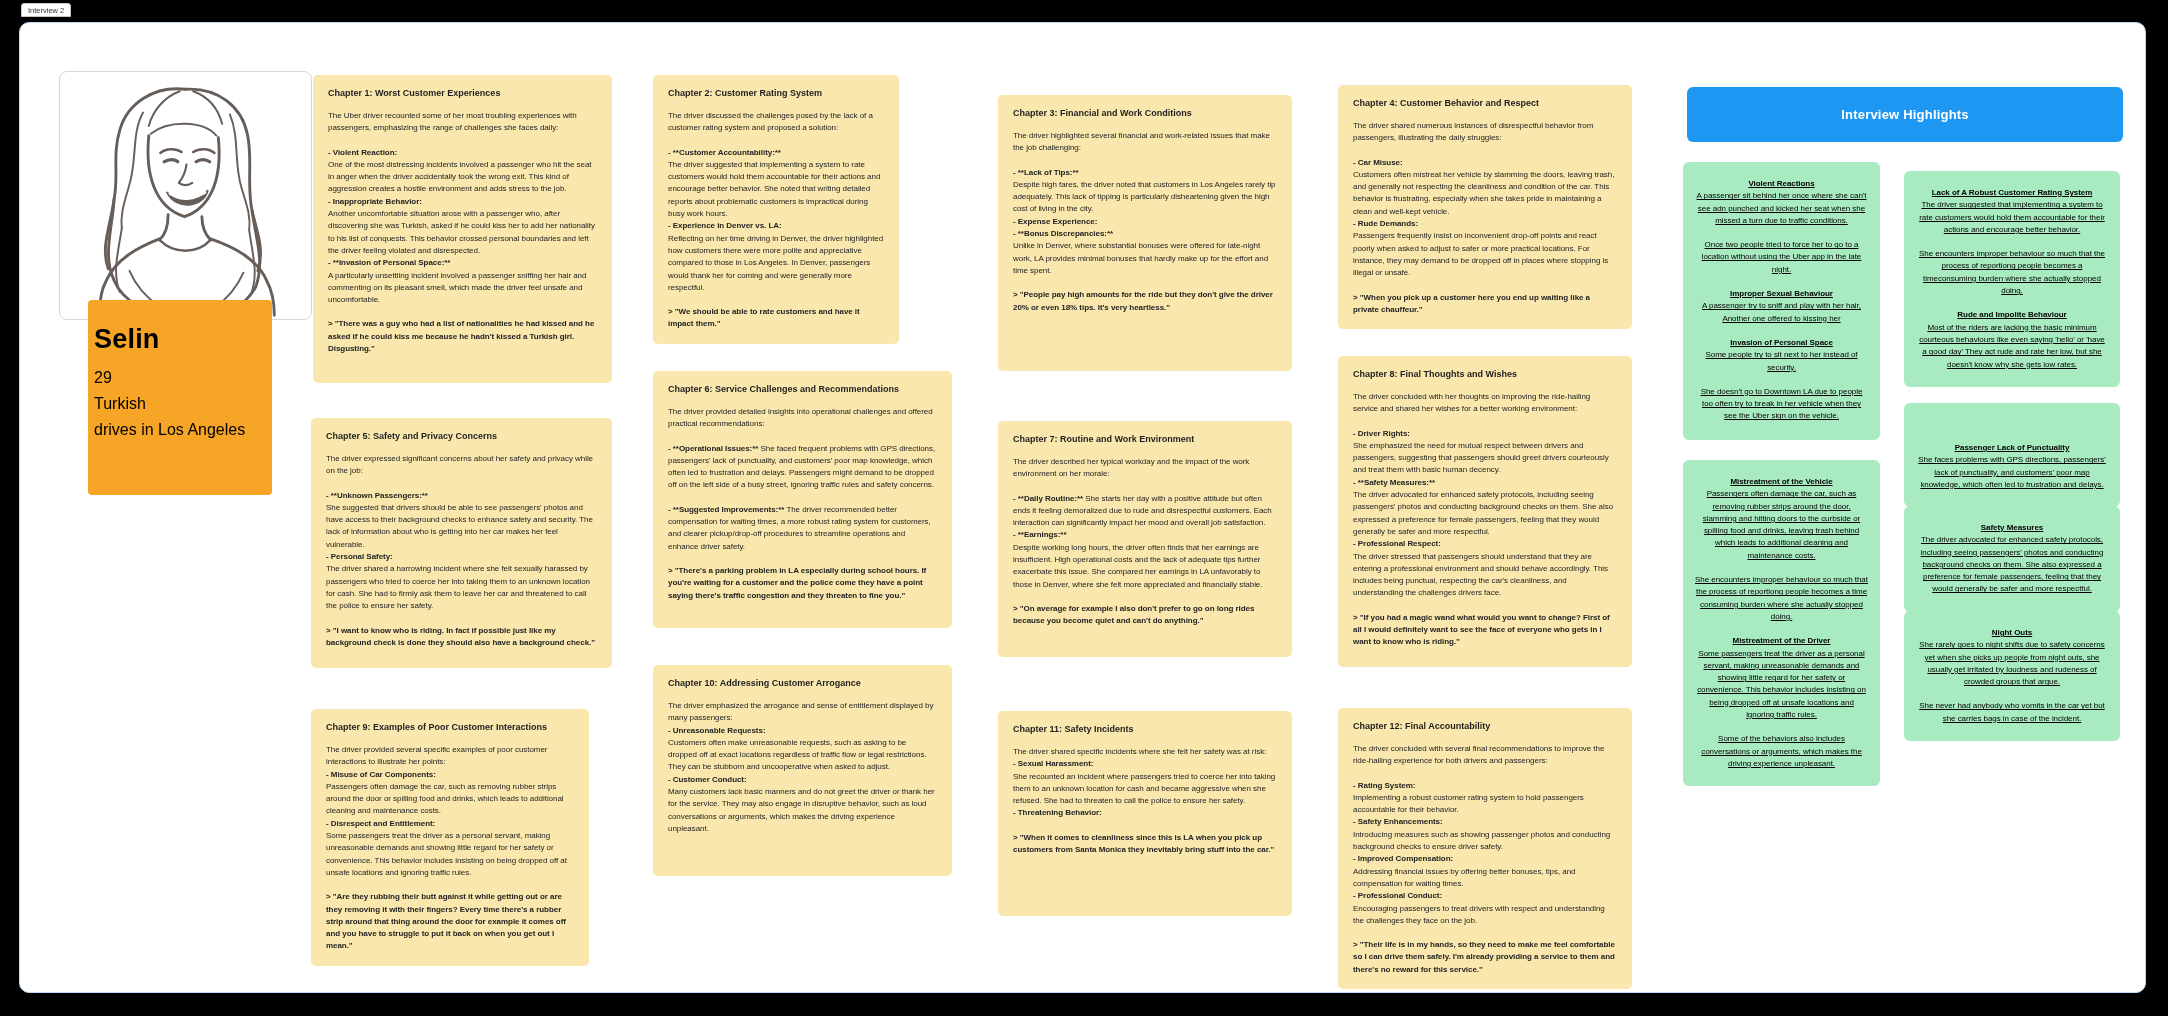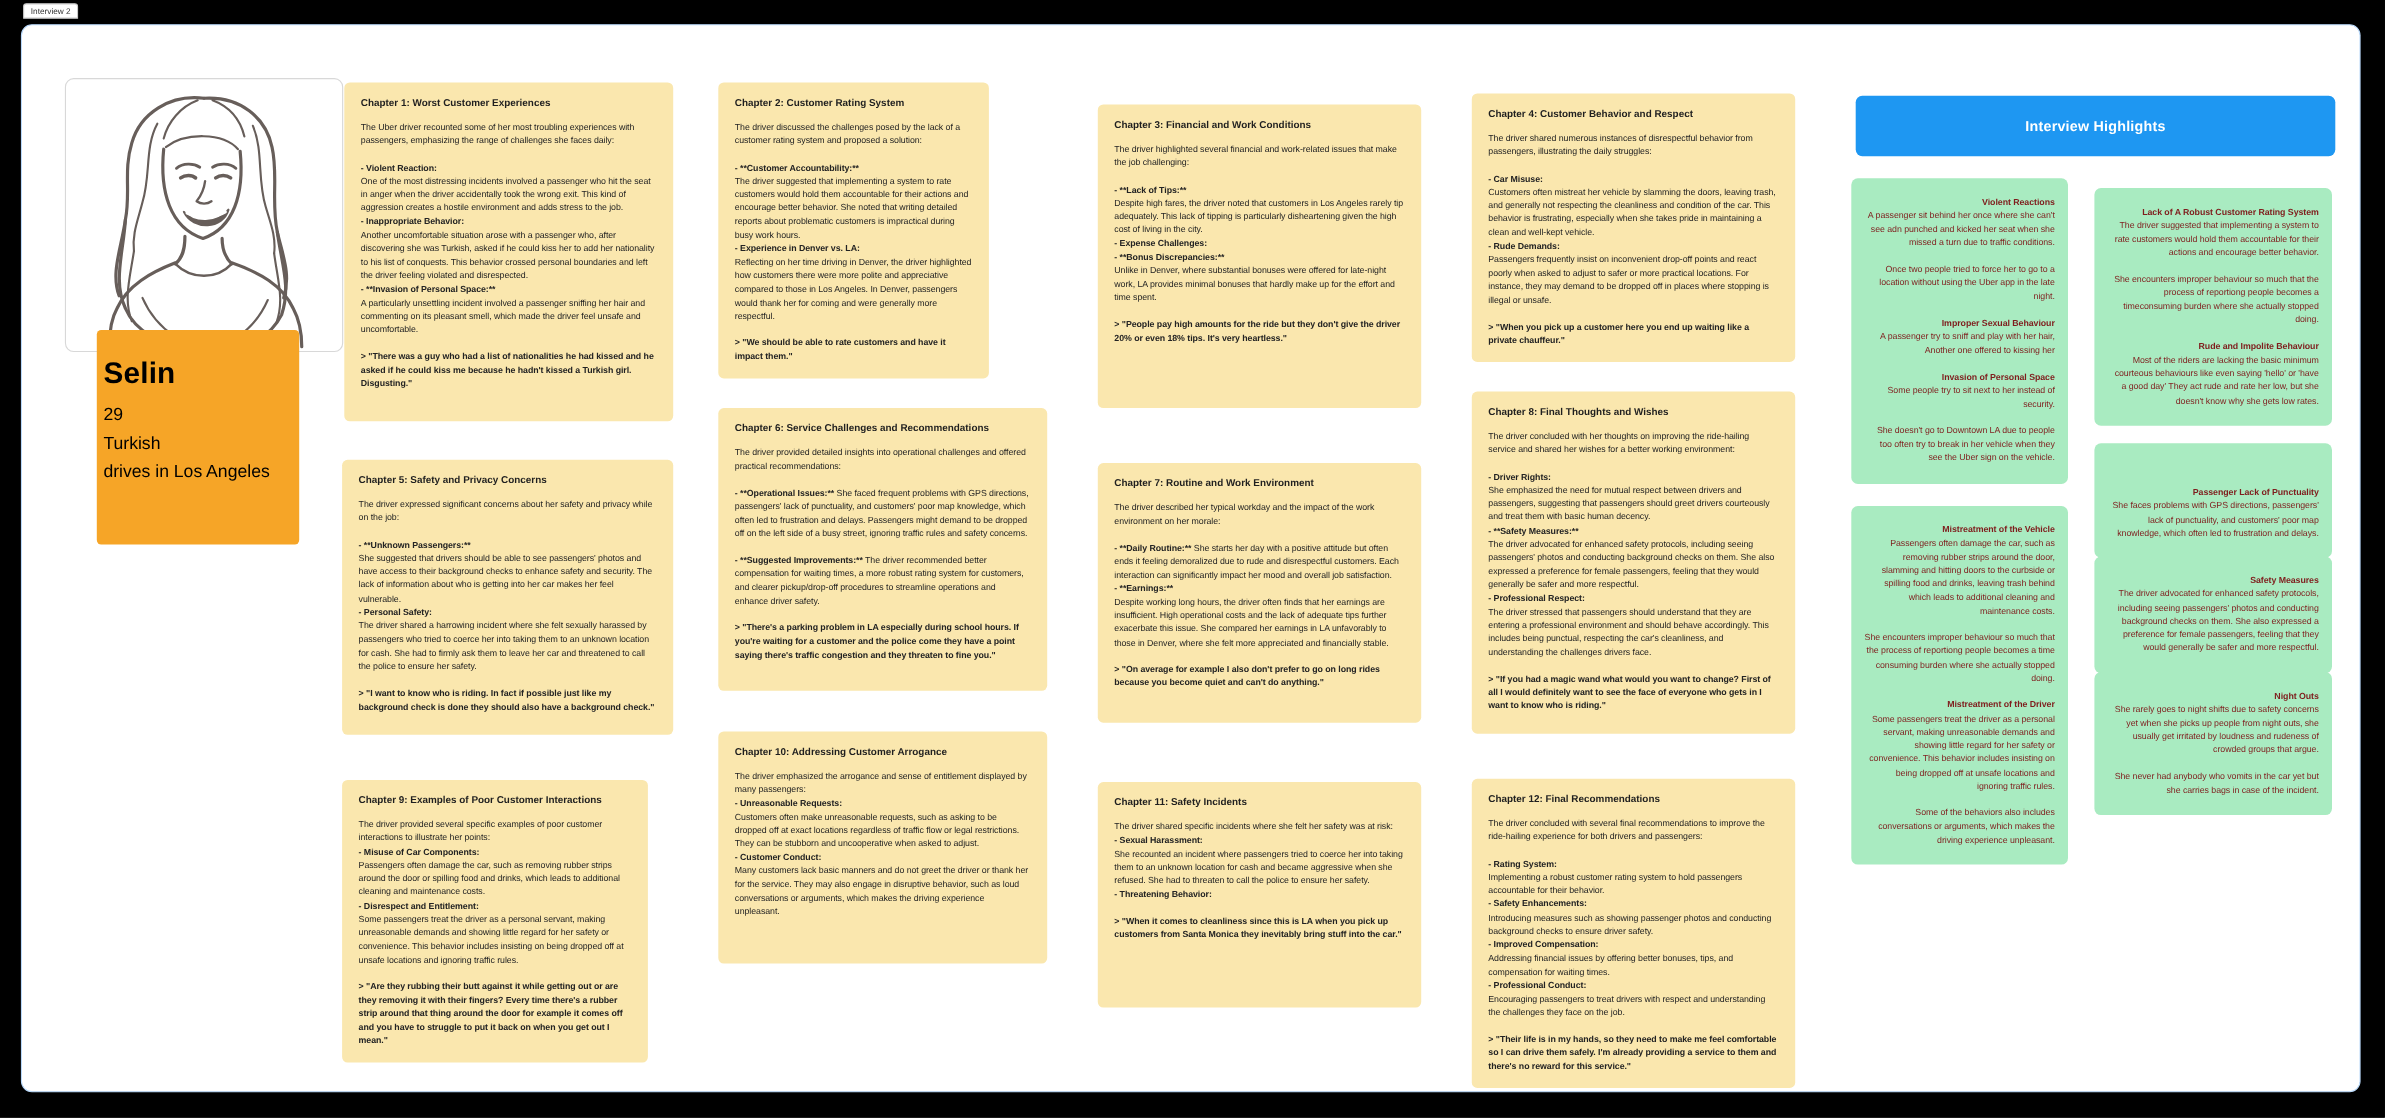--- a/index.html
+++ b/index.html
@@ -41,22 +41,22 @@
   .chapter-card[data-idx="8"]  { left:291px;  top:686px; width:278px; min-height:233px; }
   .chapter-card[data-idx="9"]  { left:633px;  top:642px; width:299px; min-height:211px; }
   .chapter-card[data-idx="10"] { left:978px;  top:688px; width:294px; min-height:205px; }
   .chapter-card[data-idx="11"] { left:1318px; top:685px; width:294px; min-height:270px; }
 
   
   #hl-header { position:absolute; left:1667px; top:64px; width:436px; height:55px;
     background:var(--c-blue,#1E97F2); border-radius:6px; display:flex; align-items:center; justify-content:center; }
   #hl-header span { color:#fff; font-size:13px; font-weight:700; letter-spacing:.2px; }
 
-  .hl-card { position:absolute; border-radius:6px; padding:16px 12px; color:#7f1d1d;
-    background:var(--c-green,#A9EBC1); text-align:right; }
+  .hl-card { position:absolute; border-radius:6px; padding:16px 12px; color:#000000;
+    background:var(--c-green,#A9EBC1); text-align:center;text-decoration:underline; }
   .hl-card .line.gap { margin-top:12px; }
   .hl-card[data-idx="0"] { left:1663px; top:139px; width:197px; min-height:278px; }
   .hl-card[data-idx="1"] { left:1663px; top:437px; width:197px; min-height:308px; }
   .hl-card[data-idx="2"] { left:1884px; top:148px; width:216px; min-height:214px; }
   .hl-card[data-idx="3"] { left:1884px; top:380px; width:216px; min-height:88px; padding-top:39px; }
   .hl-card[data-idx="4"] { left:1884px; top:483px; width:216px; min-height:88px; }
   .hl-card[data-idx="5"] { left:1884px; top:588px; width:216px; min-height:110px; }
 </style>
 </head>
 <body>
@@ -136,21 +136,21 @@
           <p class="line">The driver suggested that implementing a system to rate customers would hold them accountable for their actions and encourage better behavior. She noted that writing detailed reports about problematic customers is impractical during busy work hours.</p>
           <p class="line bold">- Experience in Denver vs. LA:</p>
           <p class="line"> Reflecting on her time driving in Denver, the driver highlighted how customers there were more polite and appreciative compared to those in Los Angeles. In Denver, passengers would thank her for coming and were generally more respectful.</p>
           <p class="line bold gap">&gt; "We should be able to rate customers and have it impact them."</p>
         </article>
         <article class="card chapter-card" data-idx="2">
           <h3 class="card-title">Chapter 3: Financial and Work Conditions</h3>
           <p class="line">The driver highlighted several financial and work-related issues that make the job challenging:</p>
           <p class="line bold gap">- **Lack of Tips:**</p>
           <p class="line">Despite high fares, the driver noted that customers in Los Angeles rarely tip adequately. This lack of tipping is particularly disheartening given the high cost of living in the city.</p>
-          <p class="line bold">- Expense Challenges:</p>
+          <p class="line bold">- Expense Experience:</p>
           <p class="line bold">- **Bonus Discrepancies:**</p>
           <p class="line">Unlike in Denver, where substantial bonuses were offered for late-night work, LA provides minimal bonuses that hardly make up for the effort and time spent.</p>
           <p class="line bold gap">&gt; "People pay high amounts for the ride but they don't give the driver 20% or even 18% tips. It's very heartless."</p>
         </article>
         <article class="card chapter-card" data-idx="3">
           <h3 class="card-title">Chapter 4: Customer Behavior and Respect</h3>
           <p class="line">The driver shared numerous instances of disrespectful behavior from passengers, illustrating the daily struggles:</p>
           <p class="line bold gap">- Car Misuse:</p>
           <p class="line"> Customers often mistreat her vehicle by slamming the doors, leaving trash, and generally not respecting the cleanliness and condition of the car. This behavior is frustrating, especially when she takes pride in maintaining a clean and well-kept vehicle.</p>
           <p class="line bold">- Rude Demands:</p>
@@ -211,21 +211,21 @@
         </article>
         <article class="card chapter-card" data-idx="10">
           <h3 class="card-title">Chapter 11: Safety Incidents</h3>
           <p class="line">The driver shared specific incidents where she felt her safety was at risk:</p>
           <p class="line bold">- Sexual Harassment:</p>
           <p class="line"> She recounted an incident where passengers tried to coerce her into taking them to an unknown location for cash and became aggressive when she refused. She had to threaten to call the police to ensure her safety.</p>
           <p class="line bold">- Threatening Behavior:</p>
           <p class="line bold gap">&gt; "When it comes to cleanliness since this is LA when you pick up customers from Santa Monica they inevitably bring stuff into the car."</p>
         </article>
         <article class="card chapter-card" data-idx="11">
-          <h3 class="card-title">Chapter 12: Final Recommendations</h3>
+          <h3 class="card-title">Chapter 12: Final Accountability</h3>
           <p class="line">The driver concluded with several final recommendations to improve the ride-hailing experience for both drivers and passengers:</p>
           <p class="line bold gap">- Rating System:</p>
           <p class="line"> Implementing a robust customer rating system to hold passengers accountable for their behavior.</p>
           <p class="line bold">- Safety Enhancements:</p>
           <p class="line"> Introducing measures such as showing passenger photos and conducting background checks to ensure driver safety.</p>
           <p class="line bold">- Improved Compensation:</p>
           <p class="line"> Addressing financial issues by offering better bonuses, tips, and compensation for waiting times.</p>
           <p class="line bold">- Professional Conduct:</p>
           <p class="line"> Encouraging passengers to treat drivers with respect and understanding the challenges they face on the job.</p>
           <p class="line bold gap">&gt; "Their life is in my hands, so they need to make me feel comfortable so I can drive them safely. I'm already providing a service to them and there's no reward for this service."</p>

